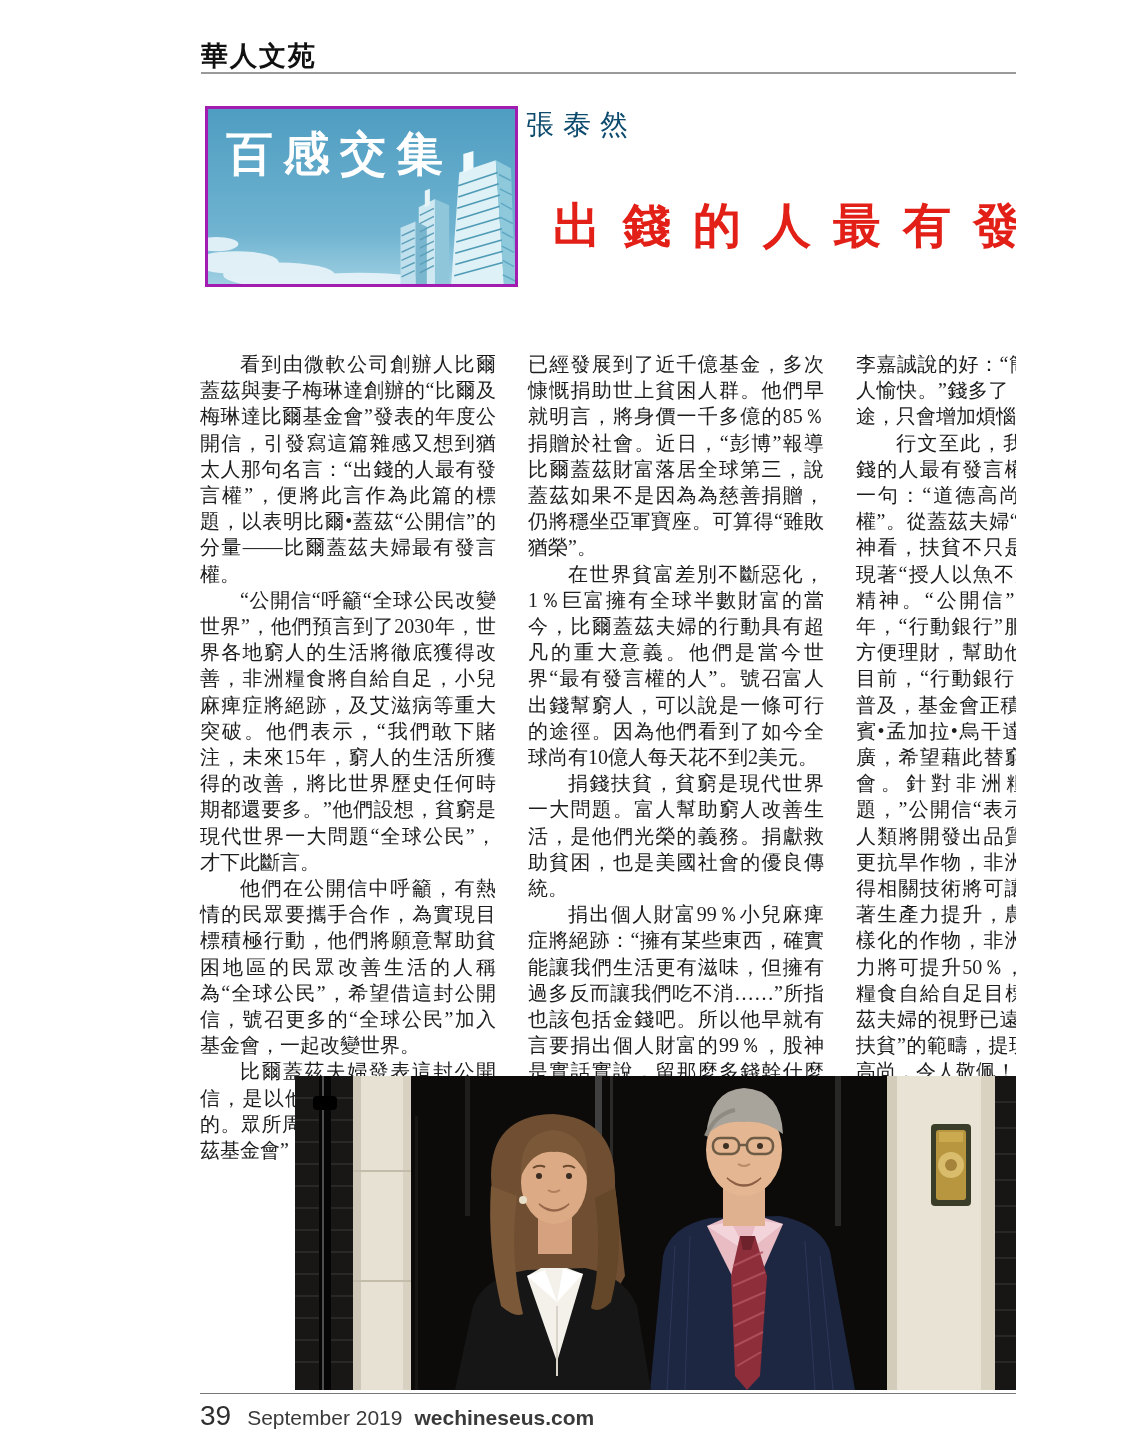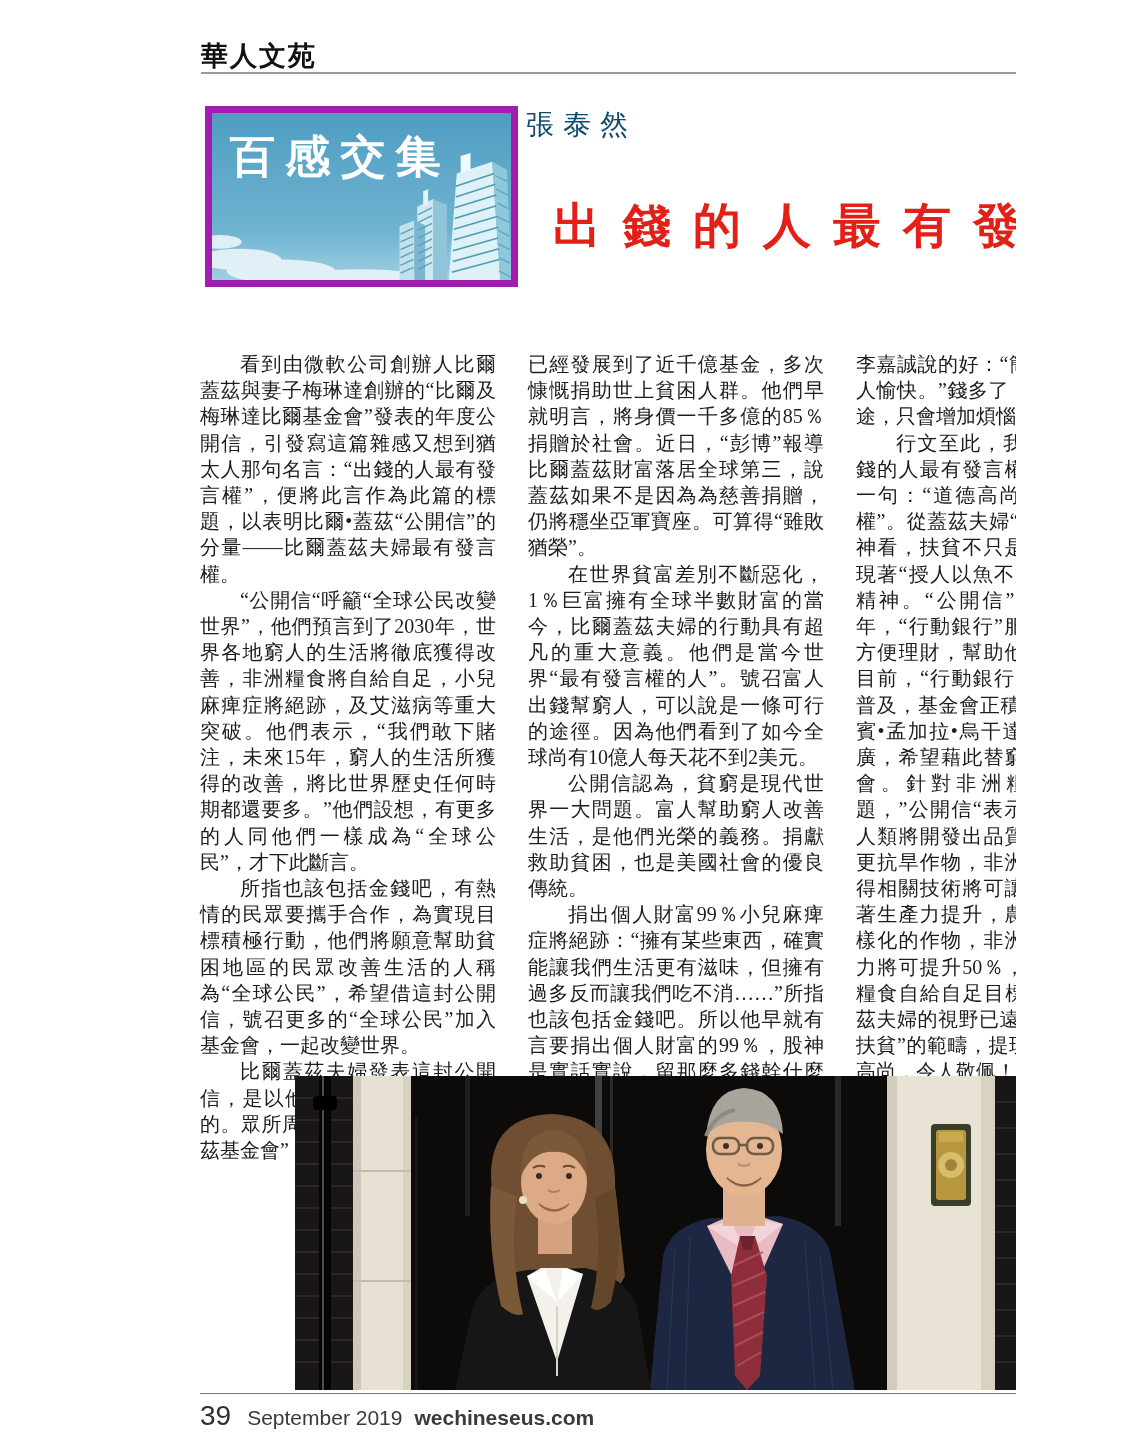--- a/index.html
+++ b/index.html
@@ -30,21 +30,21 @@
     width: 947px; height: 0;
     border: none;
     border-top: 2px solid #9a9a9a;
   }
 
   
   .banner {
     position: absolute;
     left: 100px; top: 98px;
     width: 313px; height: 181px;
-    border: 7px solid #a21caf;
+    border: 3px solid #a21caf;
     background: #5aa3c4;
   }
   .banner svg { display: block; width: 100%; height: 100%; }
   .series-title {
     position: absolute;
     left: 100px; top: 282px;
     width: 313px;
     font-weight: 900;
     font-size: 29px;
     color: #2c3f9d;
@@ -198,28 +198,28 @@
   </div>
 
 
   <div class="author">張泰然</div>
 
   <h1 class="article-title">出錢的人最有發言權</h1>
 
   <main class="columns">
     <div class="col">
         <p class="para indent">看到由微軟公司創辦人比爾蓋茲與妻子梅琳達創辦的“比爾及梅琳達比爾基金會”發表的年度公開信，引發寫這篇雜感又想到猶太人那句名言：“出錢的人最有發言權”，便將此言作為此篇的標題，以表明比爾•蓋茲“公開信”的分量——比爾蓋茲夫婦最有發言權。</p>
-        <p class="para indent">“公開信“呼籲“全球公民改變世界”，他們預言到了2030年，世界各地窮人的生活將徹底獲得改善，非洲糧食將自給自足，小兒麻痺症將絕跡，及艾滋病等重大突破。他們表示，“我們敢下賭注，未來15年，窮人的生活所獲得的改善，將比世界歷史任何時期都還要多。”他們設想，有更多的人同他們一樣成為“全球公民”，才下此斷言。</p>
-        <p class="para indent">所指也該包括金錢吧，有熱情的民眾要攜手合作，為實現目標積極行動，他們將願意幫助貧困地區的民眾改善生活的人稱為“全球公民”，希望借這封公開信，號召更多的“全球公民”加入基金會，一起改變世界。</p>
+        <p class="para indent">“公開信“呼籲“全球公民改變世界”，他們預言到了2030年，世界各地窮人的生活將徹底獲得改善，非洲糧食將自給自足，小兒麻痺症將絕跡，及艾滋病等重大突破。他們表示，“我們敢下賭注，未來15年，窮人的生活所獲得的改善，將比世界歷史任何時期都還要多。”他們設想，貧窮是現代世界一大問題“全球公民”，才下此斷言。</p>
+        <p class="para indent">他們在公開信中呼籲，有熱情的民眾要攜手合作，為實現目標積極行動，他們將願意幫助貧困地區的民眾改善生活的人稱為“全球公民”，希望借這封公開信，號召更多的“全球公民”加入基金會，一起改變世界。</p>
         <p class="para indent">比爾蓋茲夫婦發表這封公開信，是以他們的實際行動做基礎的。眾所周知，“比爾蓋茲琳達蓋茲基金會”</p>
       </div>
     <div class="col">
         <p class="para">已經發展到了近千億基金，多次慷慨捐助世上貧困人群。他們早就明言，將身價一千多億的85％捐贈於社會。近日，“彭博”報導比爾蓋茲財富落居全球第三，說蓋茲如果不是因為為慈善捐贈，仍將穩坐亞軍寶座。可算得“雖敗猶榮”。</p>
         <p class="para indent">在世界貧富差別不斷惡化，1％巨富擁有全球半數財富的當今，比爾蓋茲夫婦的行動具有超凡的重大意義。他們是當今世界“最有發言權的人”。號召富人出錢幫窮人，可以說是一條可行的途徑。因為他們看到了如今全球尚有10億人每天花不到2美元。</p>
-        <p class="para indent">公開信認為，貧窮是現代世界一大問題。富人幫助窮人改善生活，是他們光榮的義務。捐獻救助貧困，也是美國社會的優良傳統。</p>
+        <p class="para indent">捐錢扶貧，貧窮是現代世界一大問題。富人幫助窮人改善生活，是他們光榮的義務。捐獻救助貧困，也是美國社會的優良傳統。</p>
         <p class="para indent">捐出個人財富99％小兒麻痺症將絕跡：“擁有某些東西，確實能讓我們生活更有滋味，但擁有過多反而讓我們吃不消……”所指也該包括金錢吧。所以他早就有言要捐出個人財富的99％，股神是實話實說，留那麼多錢幹什麼除了生活所需，剩下的不能正當處理，就是額外負擔。亞洲富豪</p>
       </div>
     <div class="col">
         <p class="para">李嘉誠說的好：“簡單的生活，令人愉快。”錢多了，找不到正當用途，只會增加煩惱！</p>
         <p class="para indent">行文至此，我想在標題《出錢的人最有發言權》之後，再加一句：“道德高尚的人最有發言權”。從蓋茲夫婦“公開信”總的精神看，扶貧不只是捐錢，而是體現著“授人以魚不如授人以漁”的精神。“公開信”認為，未來15年，“行動銀行”服務將讓窮人更方便理財，幫助他們改善生活。目前，“行動銀行“在肯尼亞已經普及，基金會正積極在印度•菲律賓•孟加拉•烏干達等貧窮國家推廣，希望藉此替窮人製造翻身機會。針對非洲糧食與貧窮問題，”公開信“表示，未來15年，人類將開發出品質更好的肥料與更抗旱作物，非洲農民如果能獲得相關技術將可讓產量大增。隨著生產力提升，農民會種植更多樣化的作物，非洲大陸的平均生力將可提升50％，非洲可以實現糧食自給自足目標……可見，蓋茲夫婦的視野已遠遠超出了“捐錢扶貧”的範疇，提現了他們品格的高尚，令人敬佩！</p>
       </div>
   </main>
 
   <figure class="photo">
     <svg viewBox="0 0 751 314" preserveAspectRatio="none">

